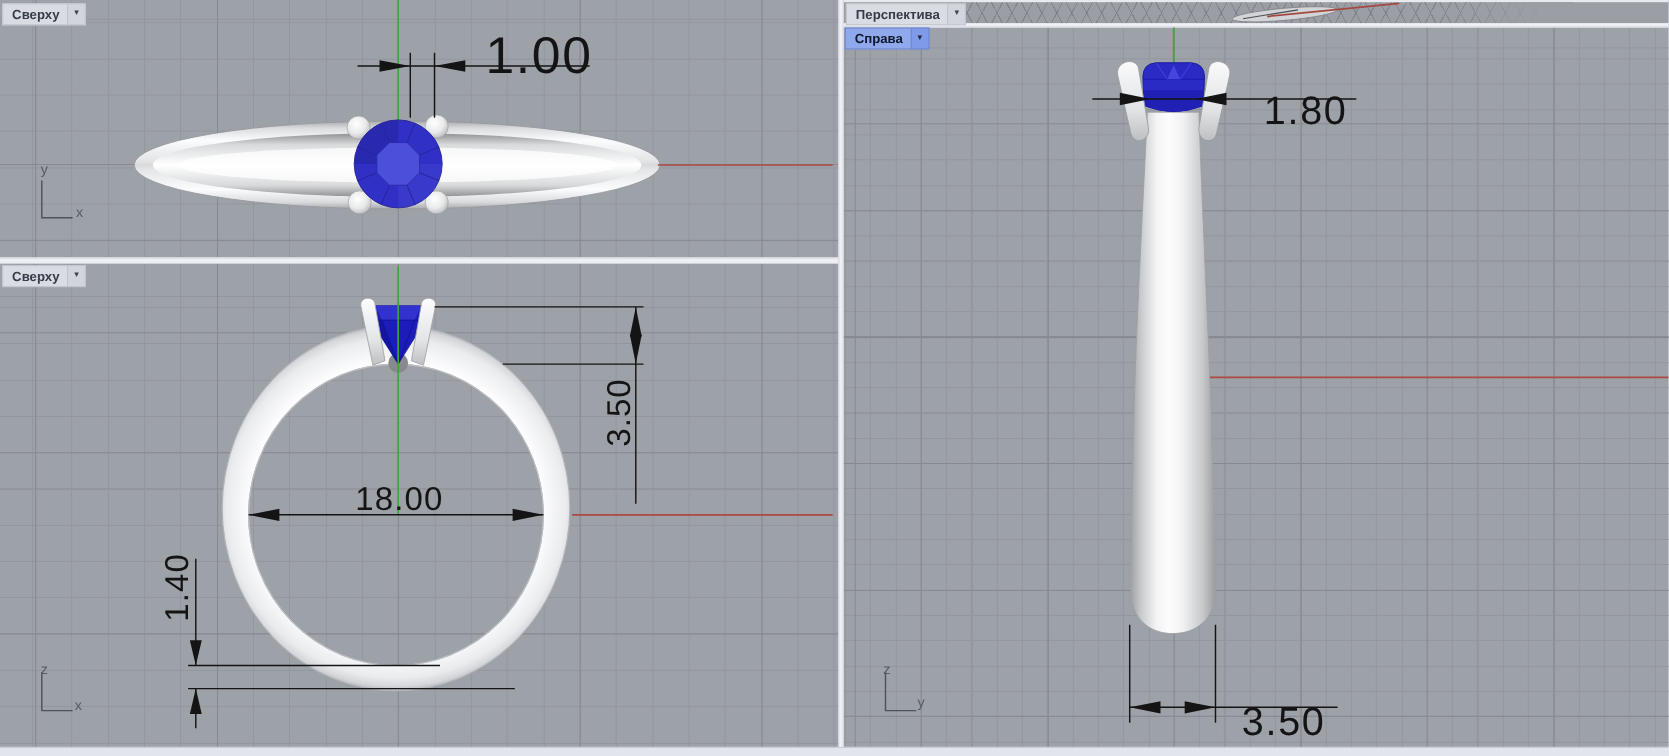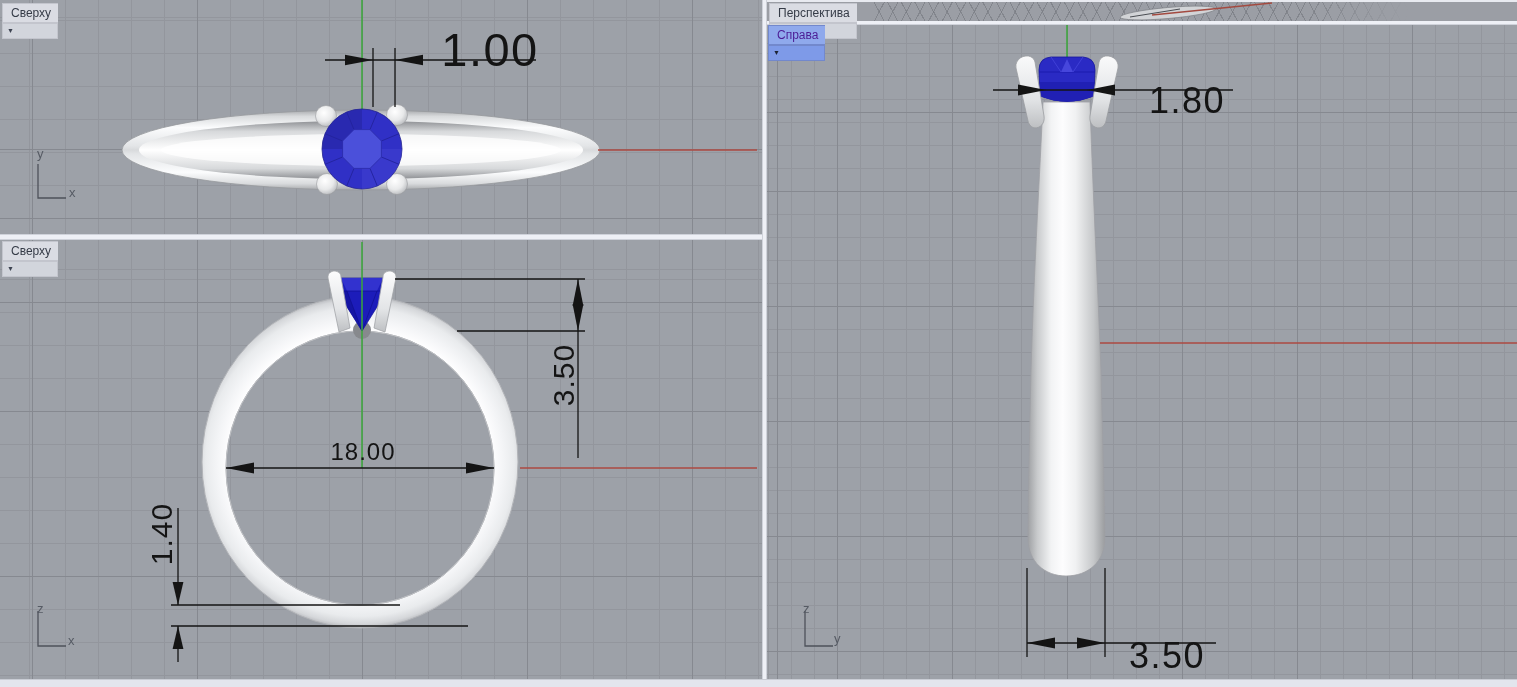--- a/index.html
+++ b/index.html
@@ -40,36 +40,36 @@
   .divider-v{position:absolute;left:762px;top:0;width:5px;height:687px;background:#eef0f6;
              border-left:1px solid #cfd2da;border-right:1px solid #cfd2da;box-sizing:border-box;}
   .divider-h1{position:absolute;left:0;top:234px;width:762px;height:6px;background:#eef0f6;
              border-top:1px solid #cfd2da;border-bottom:1px solid #cfd2da;box-sizing:border-box;}
   .divider-h2{position:absolute;left:767px;top:21px;width:750px;height:4px;background:#eef0f6;
              border-bottom:1px solid #cfd2da;box-sizing:border-box;}
   .bottom-strip{position:absolute;left:0;top:679px;width:1517px;height:8px;background:#e3e5ed;
              border-top:1px solid #c9ccd4;box-sizing:border-box;}
 
   
-  .vp-label{position:absolute;display:flex;z-index:6;font-size:12px;font-weight:400;
-            color:#353b47;line-height:14px;cursor:default;flex-direction:column;}
+  .vp-label{position:absolute;display:flex;z-index:6;font-size:12px;font-weight:700;
+            color:#353b47;line-height:14px;cursor:default;}
   .vp-label .txt{background:#dadce3;padding:2px 7px 2px 8px;border:1px solid #c3c5cd;border-right:none;}
   .vp-label .caret{background:#d2d5dc;border:1px solid #c3c5cd;padding:0 4px;font-size:7px;
                    display:flex;align-items:center;color:#3c4250;}
-  .vp-label.active .txt{background:#8fa9ec;border-color:#7288cc;color:#4c1d95;}
+  .vp-label.active .txt{background:#8fa9ec;border-color:#7288cc;color:#0f172a;}
   .vp-label.active .caret{background:#7e9ae8;border-color:#7288cc;color:#1c2334;}
 
   
   .scene{position:absolute;left:0;top:0;width:1517px;height:687px;z-index:3;}
 
   
   .dim{position:absolute;z-index:5;color:#141414;text-align:center;white-space:nowrap;
        font-family:"Liberation Sans",sans-serif;}
   .dim-h-top{width:140px;font-size:47px;letter-spacing:1.5px;}
-  .dim-h-front{width:140px;font-size:24px;letter-spacing:1px;}
+  .dim-h-front{width:140px;font-size:30px;letter-spacing:1px;}
   .dim-h-right{width:140px;font-size:36px;letter-spacing:1.5px;margin-top:35px;}
   .dim-v{width:64px;height:34px;font-size:30px;letter-spacing:1px;transform:rotate(-90deg);line-height:34px;}
 
   
   .axl{position:absolute;z-index:4;font-size:13px;color:#565b64;line-height:13px;}
 </style>
 </head>
 <body>
 
 <div class="screen">

